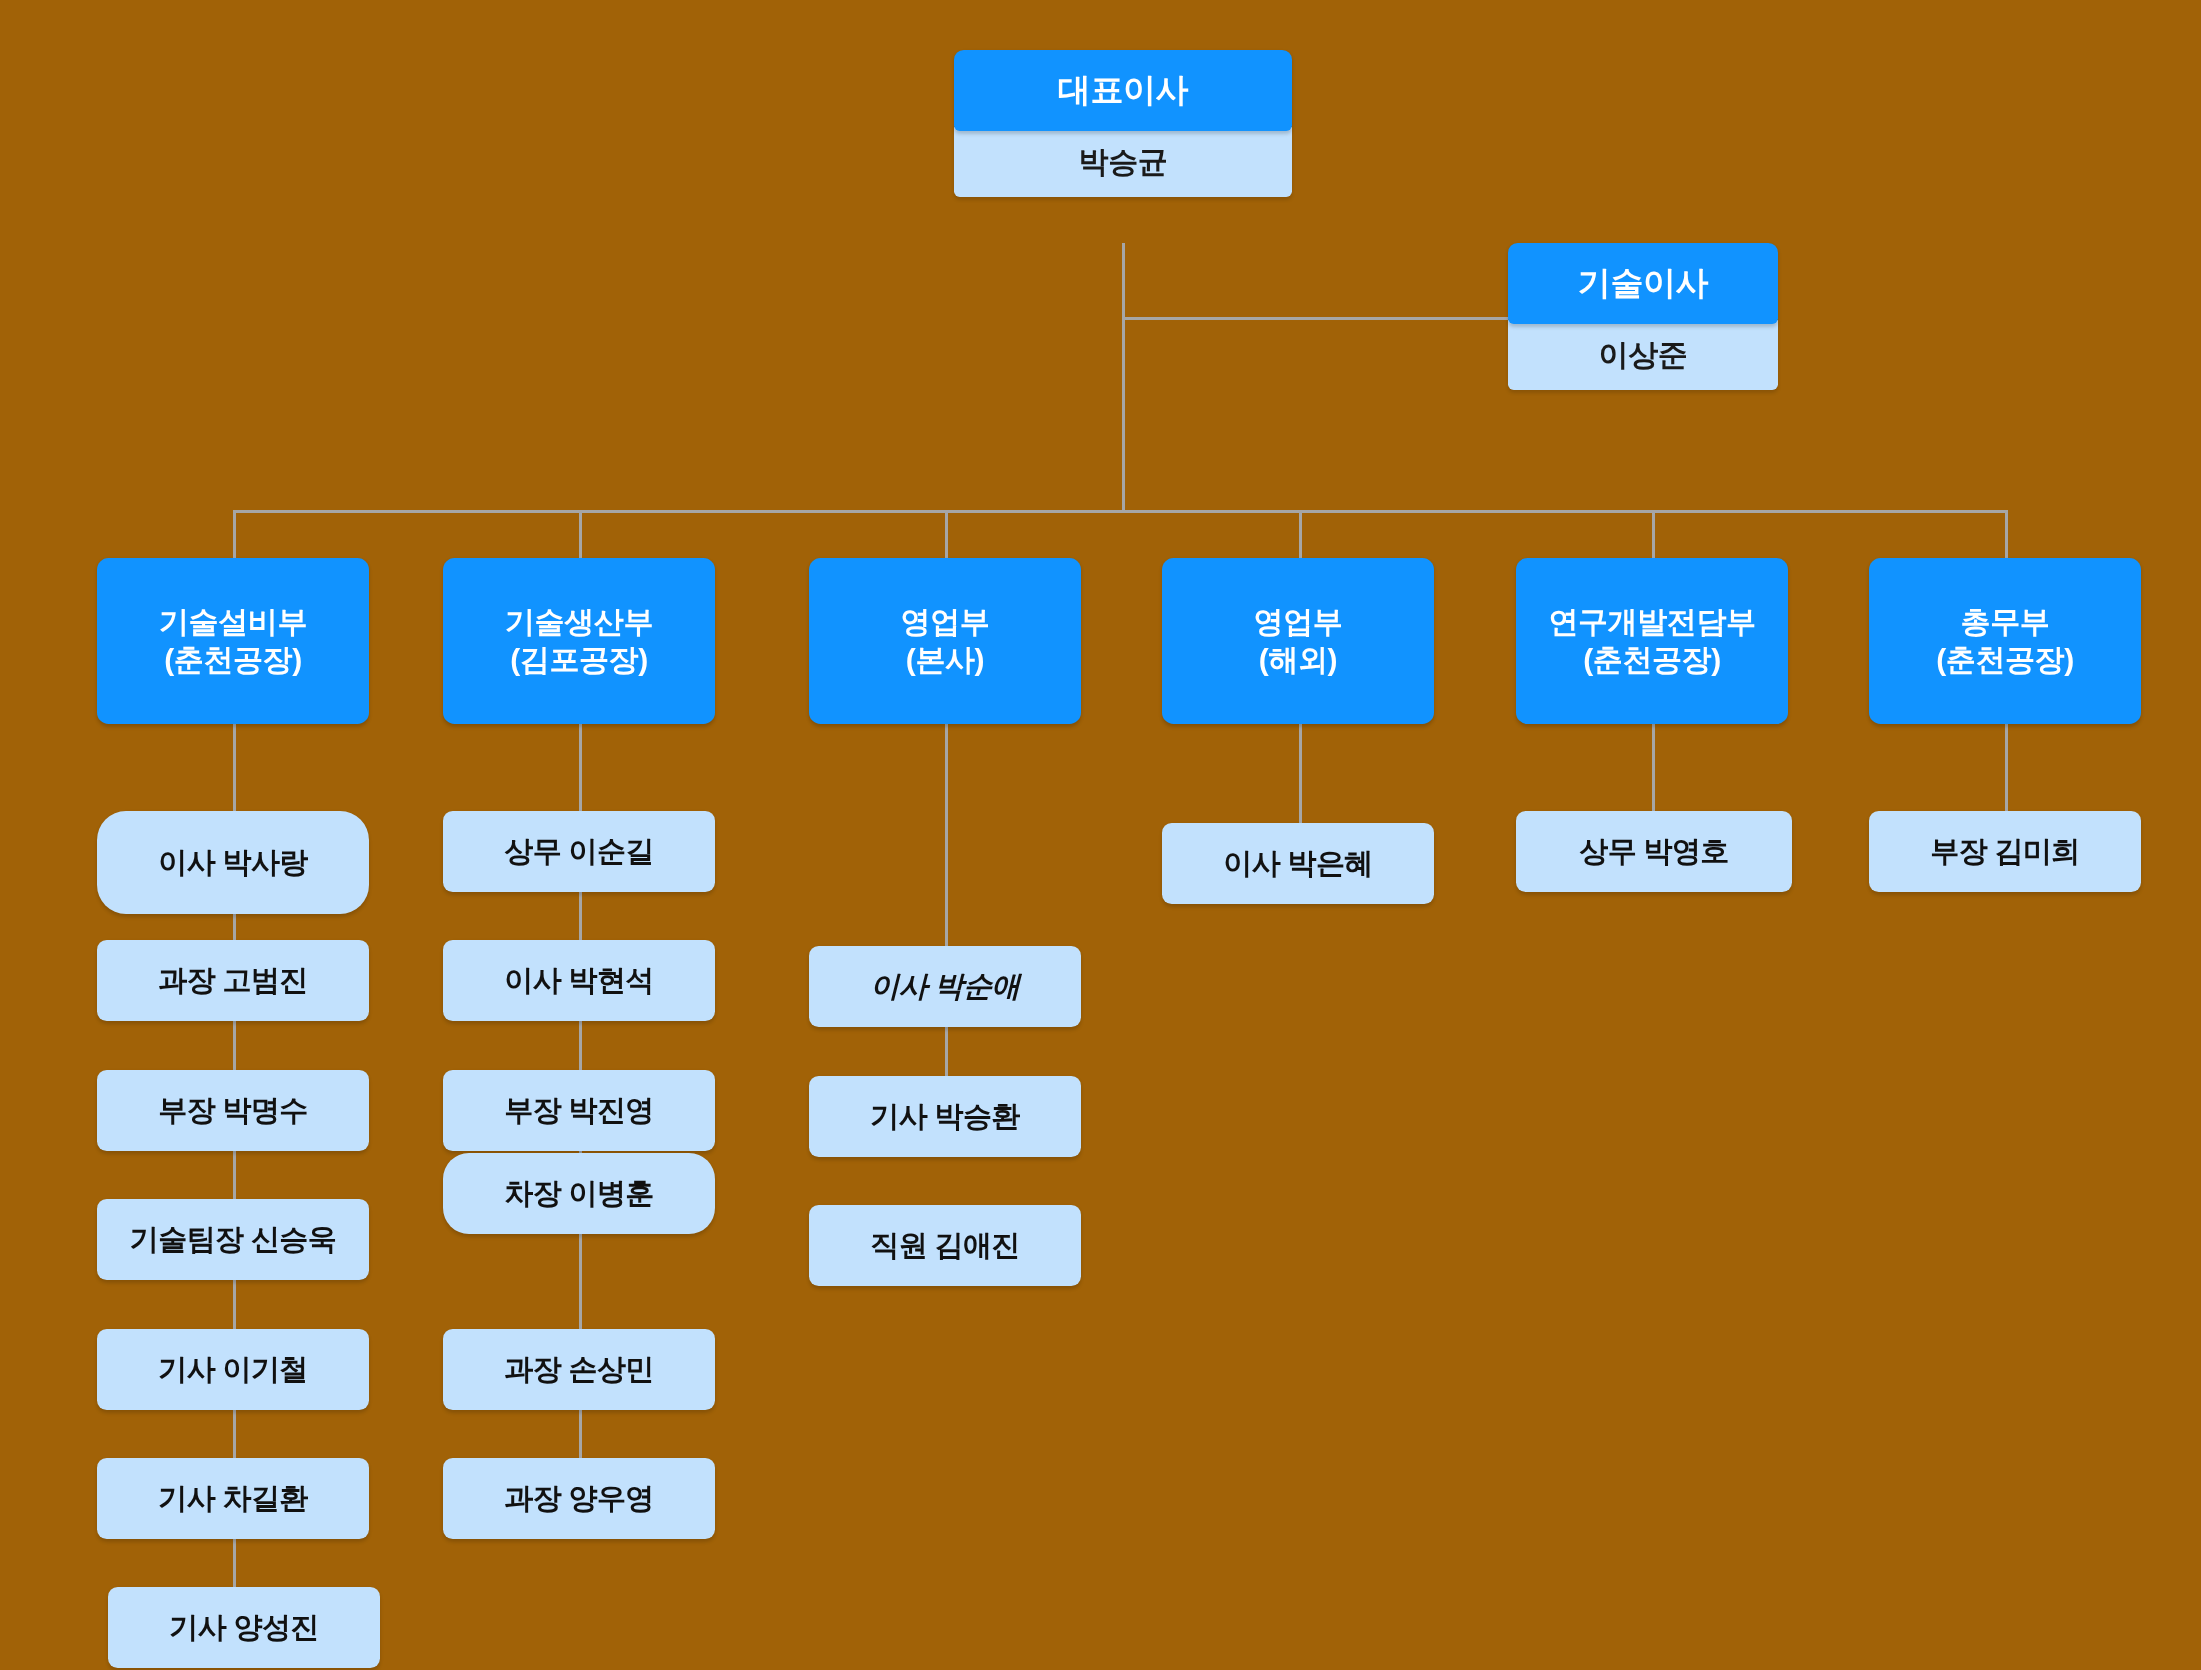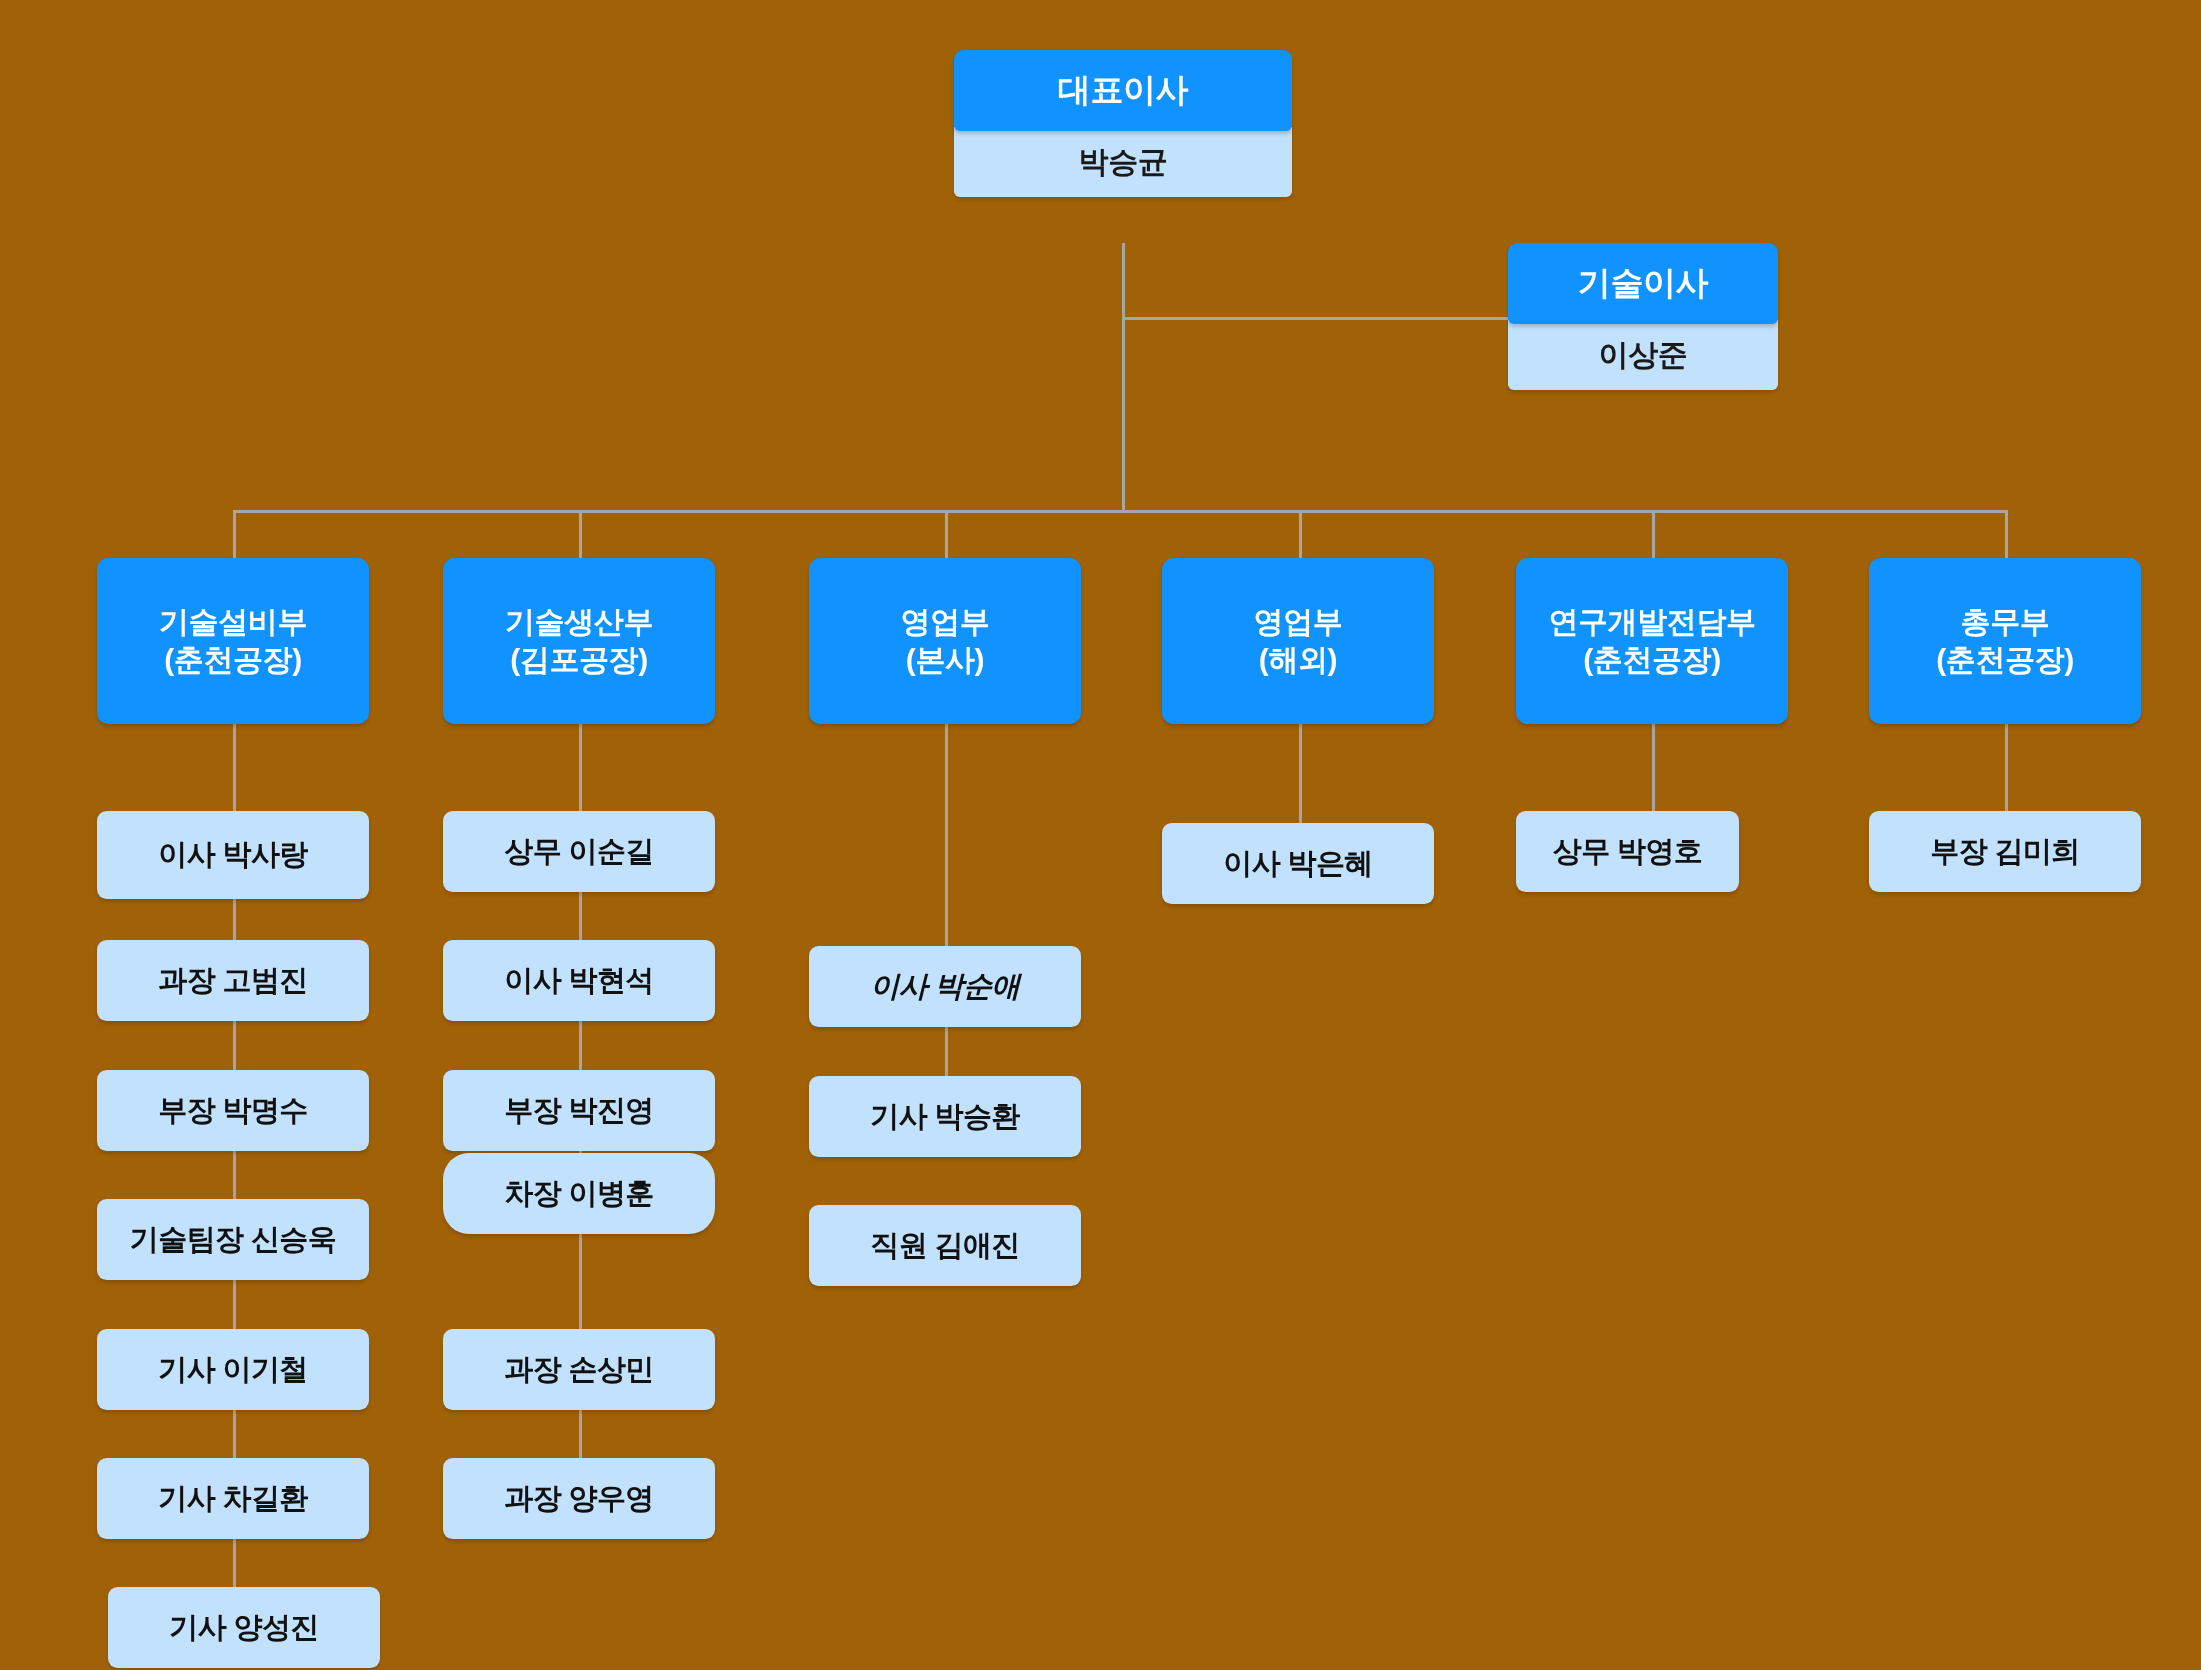--- a/index.html
+++ b/index.html
@@ -187,39 +187,39 @@
     </div>
   </div>
 
   <div class="node dept" style="left:1869px; top:558px; width:272px; height:166px;">
     <div class="hdr">
       <span class="l1">총무부</span>
       <span class="l2">(춘천공장)</span>
     </div>
   </div>
 
-  <div class="node staff" style="left:97px; top:811px; width:272px; height:88px;">이사 박사랑</div>
+  <div class="node staff" style="left:97px; top:811px; width:272px; height:103px;border-radius:29px;">이사 박사랑</div>
   <div class="node staff" style="left:97px; top:940px; width:272px; height:81px;">과장 고범진</div>
   <div class="node staff" style="left:97px; top:1070px; width:272px; height:81px;">부장 박명수</div>
   <div class="node staff" style="left:97px; top:1199px; width:272px; height:81px;">기술팀장 신승욱</div>
   <div class="node staff" style="left:97px; top:1329px; width:272px; height:81px;">기사 이기철</div>
   <div class="node staff" style="left:97px; top:1458px; width:272px; height:81px;">기사 차길환</div>
   <div class="node staff" style="left:108px; top:1587px; width:272px; height:81px;">기사 양성진</div>
 
   <div class="node staff" style="left:443px; top:811px; width:272px; height:81px;">상무 이순길</div>
   <div class="node staff" style="left:443px; top:940px; width:272px; height:81px;">이사 박현석</div>
   <div class="node staff" style="left:443px; top:1070px; width:272px; height:81px;">부장 박진영</div>
   <div class="node staff" style="left:443px; top:1153px; width:272px; height:81px;border-radius:26px;">차장 이병훈</div>
   <div class="node staff" style="left:443px; top:1329px; width:272px; height:81px;">과장 손상민</div>
   <div class="node staff" style="left:443px; top:1458px; width:272px; height:81px;">과장 양우영</div>
 
   <div class="node staff" style="left:809px; top:946px; width:272px; height:81px;font-style:italic;">이사 박순애</div>
   <div class="node staff" style="left:809px; top:1076px; width:272px; height:81px;">기사 박승환</div>
   <div class="node staff" style="left:809px; top:1205px; width:272px; height:81px;">직원 김애진</div>
 
   <div class="node staff" style="left:1162px; top:823px; width:272px; height:81px;">이사 박은혜</div>
 
-  <div class="node staff" style="left:1516px; top:811px; width:223px; height:81px;">상무 박영호</div>
+  <div class="node staff" style="left:1516px; top:811px; width:276px; height:81px;">상무 박영호</div>
 
   <div class="node staff" style="left:1869px; top:811px; width:272px; height:81px;">부장 김미희</div>
 
 </div>
 
 
 </body></html>

